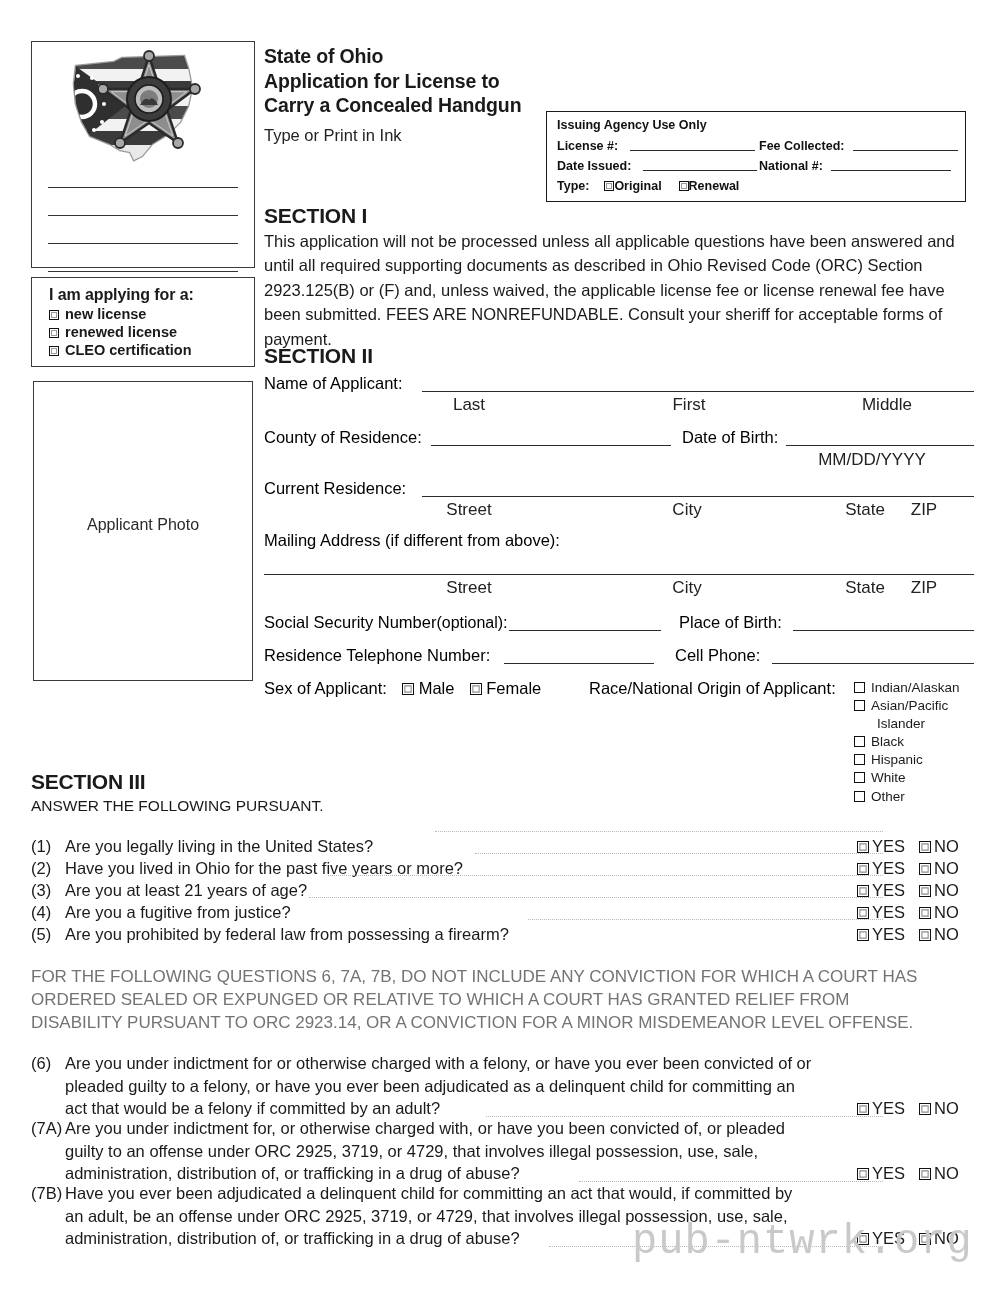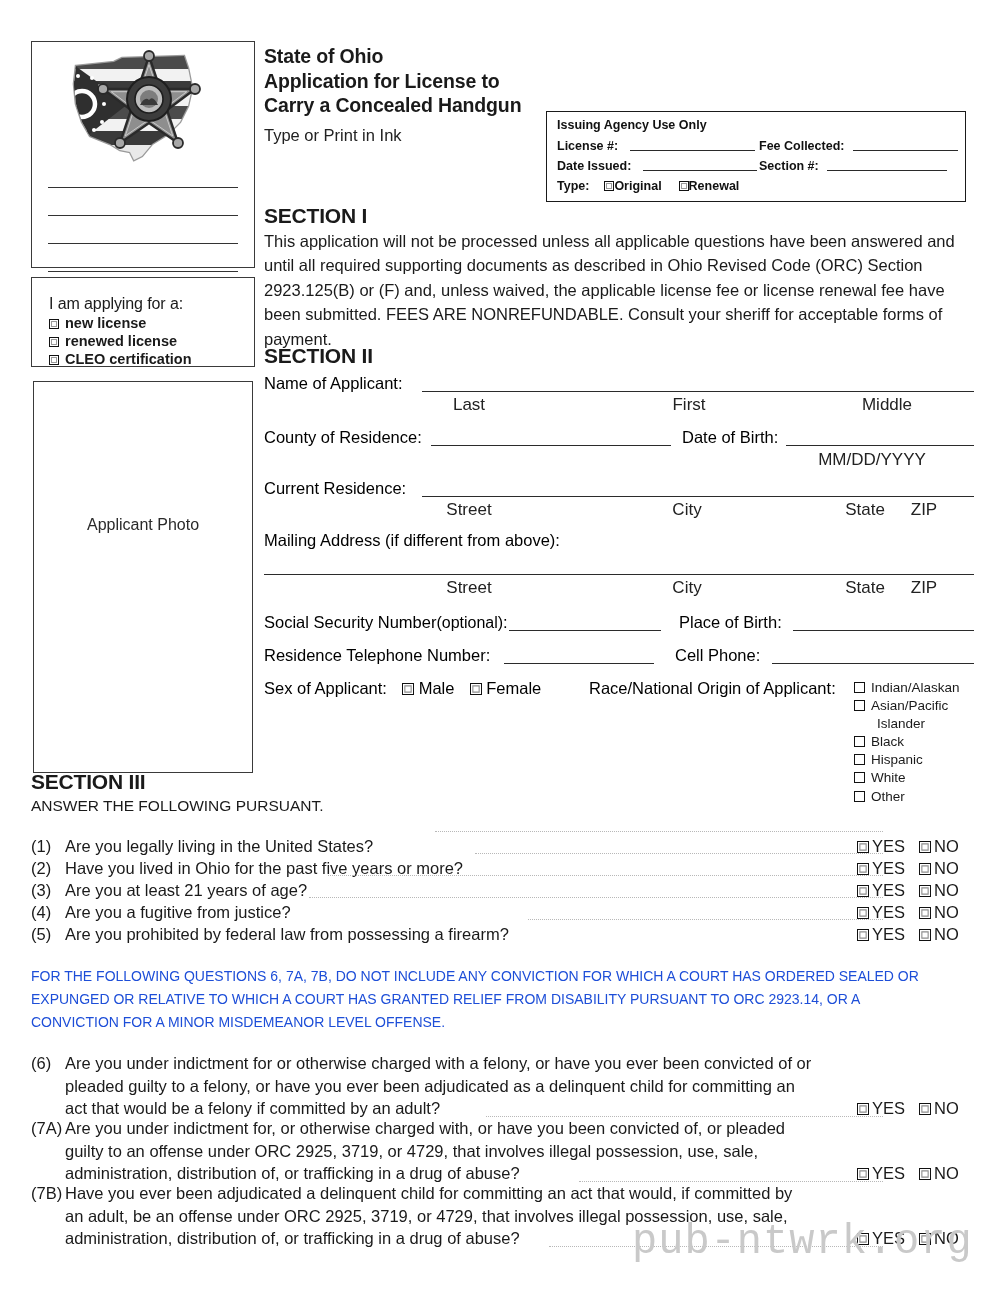--- a/index.html
+++ b/index.html
@@ -44,27 +44,27 @@
     border:1.4px solid #3a3a3a; background:#fff;
   }
   #logo-art { position:absolute; left:24px; top:6px; width:170px; height:128px; }
   .logo-line { position:absolute; left:16px; width:190px; border-bottom:1.7px solid #333; }
 
   
   #applying-box {
     left:31px; top:277px; width:224px; height:90px;
     border:1.4px solid #3a3a3a; background:#fff;
   }
-  #applying-box .hdr { font-size:16px; font-weight:normal; margin:17px 0 2px 17px; letter-spacing:-.1px;}
+  #applying-box .hdr { font-size:16px; font-weight:bold; margin:8px 0 2px 17px; letter-spacing:-.1px;}
   #applying-box .opt { font-size:14.5px; font-weight:bold; margin:1px 0 0 17px; line-height:17px;}
   #applying-box .opt .cb-sm { margin-right:6px; }
 
   
   #photo-box {
-    left:33px; top:381px; width:220px; height:392px;
+    left:33px; top:381px; width:220px; height:300px;
     border:1.3px solid #3a3a3a; background:#fff;
   }
   #photo-label {
     position:absolute; left:0; right:0; top:134px; text-align:center;
     font-size:16px; color:#2a2a2a;
   }
 
   
   #title { left:264px; top:44px; width:400px; }
   #title .t { font-size:19.5px; font-weight:bold; line-height:24.5px; letter-spacing:-.15px; }
@@ -101,21 +101,21 @@
   .dots {
     position:absolute; height:1px; bottom:5px;
     border-bottom:1.6px dotted #b8b8b8;
   }
   .yesno { position:absolute; font-size:16.5px; white-space:nowrap; }
   .yesno .cb { margin-right:3px; }
   .yesno .gap { display:inline-block; width:14px; }
 
   #notice {
     left:31px; top:965px; width:900px;
-    font-size:14px; line-height:23px; color:#1d4ed8;
+    font-size:17px; line-height:23px; color:#737373;
   }
 
   
   #watermark {
     left:632px; top:1218px;
     font-family:"Liberation Mono", "DejaVu Sans Mono", monospace;
     font-size:42px; color:#c9c9c9; letter-spacing:1px; white-space:nowrap;
   }
 </style>
 </head>
@@ -221,21 +221,21 @@
     <div class="ia-row" style="left:212px; top:27px;">
       <span>Fee Collected:</span>
       <span class="ia-line" style="width:105px; margin-left:5px;"></span>
     </div>
 
     <div class="ia-row" style="left:10px; top:47px;">
       <span>Date Issued:</span>
       <span class="ia-line" style="width:114px; margin-left:8px;"></span>
     </div>
     <div class="ia-row" style="left:212px; top:47px;">
-      <span>Section #:</span>
+      <span>National #:</span>
       <span class="ia-line" style="width:120px; margin-left:5px;"></span>
     </div>
 
     <div class="ia-row" style="left:10px; top:67px;">
       <span>Type:</span>
       <span style="display:inline-block;width:8px;"></span>
       <span class="cb-sm"></span><span>Original</span>
       <span style="display:inline-block;width:10px;"></span>
       <span class="cb-sm"></span><span>Renewal</span>
     </div>

